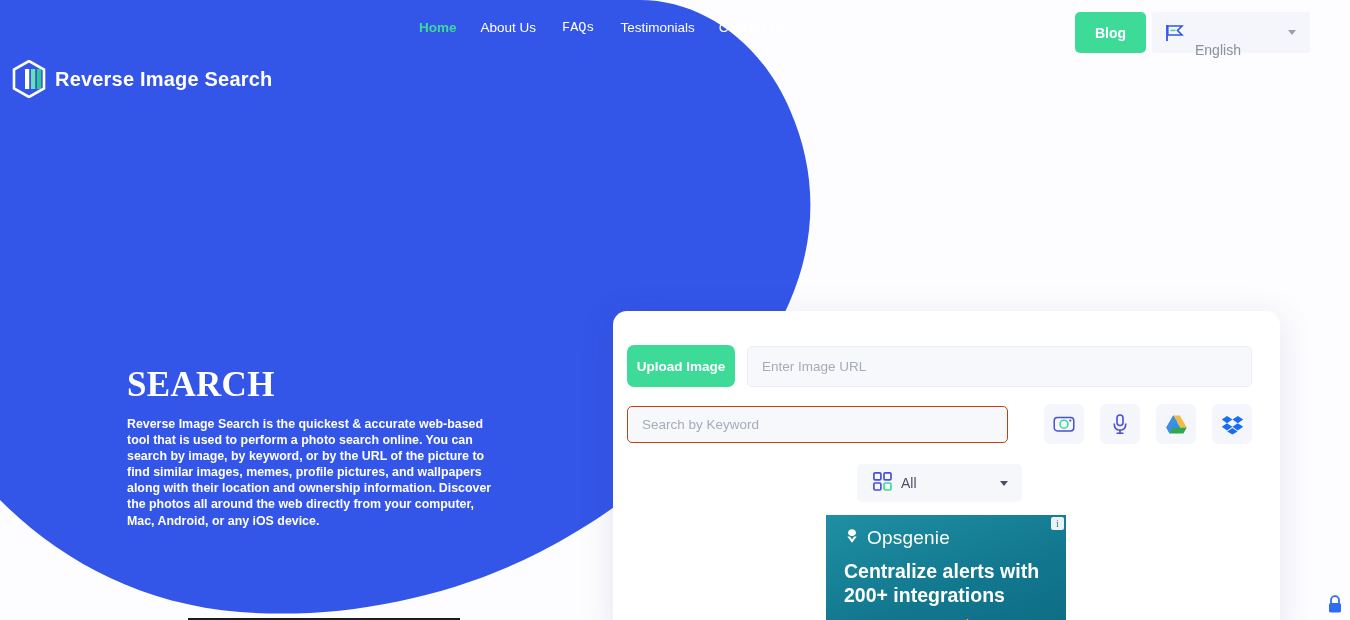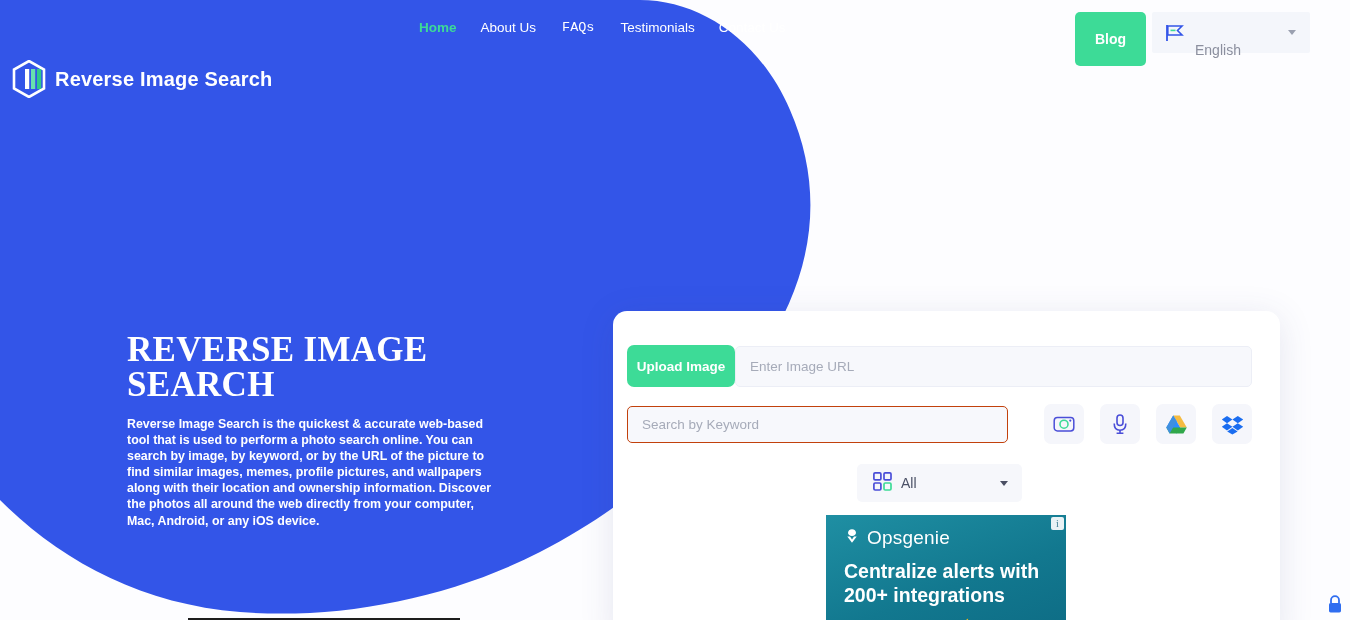--- a/index.html
+++ b/index.html
@@ -77,21 +77,21 @@
     height: 41px;
   }
   .blog-btn {
     background: #3ddb97;
     color: #ffffff;
     font-size: 14px;
     font-weight: bold;
     border: none;
     border-radius: 5px;
     padding: 0 20px;
-    height: 54px;
+    height: 41px;
     cursor: pointer;
     font-family: "Liberation Sans", sans-serif;
     display: flex; align-items: center;
   }
   .lang-box {
     display: flex;
     align-items: center;
     gap: 9px;
     background: #f4f6fb;
     height: 41px;
@@ -144,20 +144,21 @@
     border-radius: 14px;
     box-shadow: 0 6px 34px rgba(60,70,130,0.13);
     z-index: 12;
     overflow: hidden;
   }
   .card-inner { padding: 34px 28px 0 14px; }
 
   .row-upload {
     display: flex;
     align-items: center;
+    gap: 12px;
     padding-left: 0;
   }
   .upload-btn {
     background: #3ddb97;
     color: #ffffff;
     border: none;
     border-radius: 7px;
     font-size: 13.5px;
     font-weight: bold;
     width: 108px; height: 42px;
@@ -350,21 +351,21 @@
           </svg>
         </span>
         <span class="lang-label">English</span>
         <span class="lang-caret"></span>
       </div>
     </div>
   </div>
 
   <div class="hero">
     <h1>
-      <span>REVERSE IMAGE</span><br>
+      <br>
       <span>SEARCH</span>
     </h1>
     <p>Reverse Image Search is the quickest &amp; accurate web-based tool that is used to perform a photo search online. You can search by image, by keyword, or by the URL of the picture to find similar images, memes, profile pictures, and wallpapers along with their location and ownership information. Discover the photos all around the web directly from your computer, Mac, Android, or any iOS device.</p>
   </div>
 
   <div class="card">
     <div class="card-inner">
 
       <div class="row-upload">
         <button class="upload-btn">Upload Image</button>

